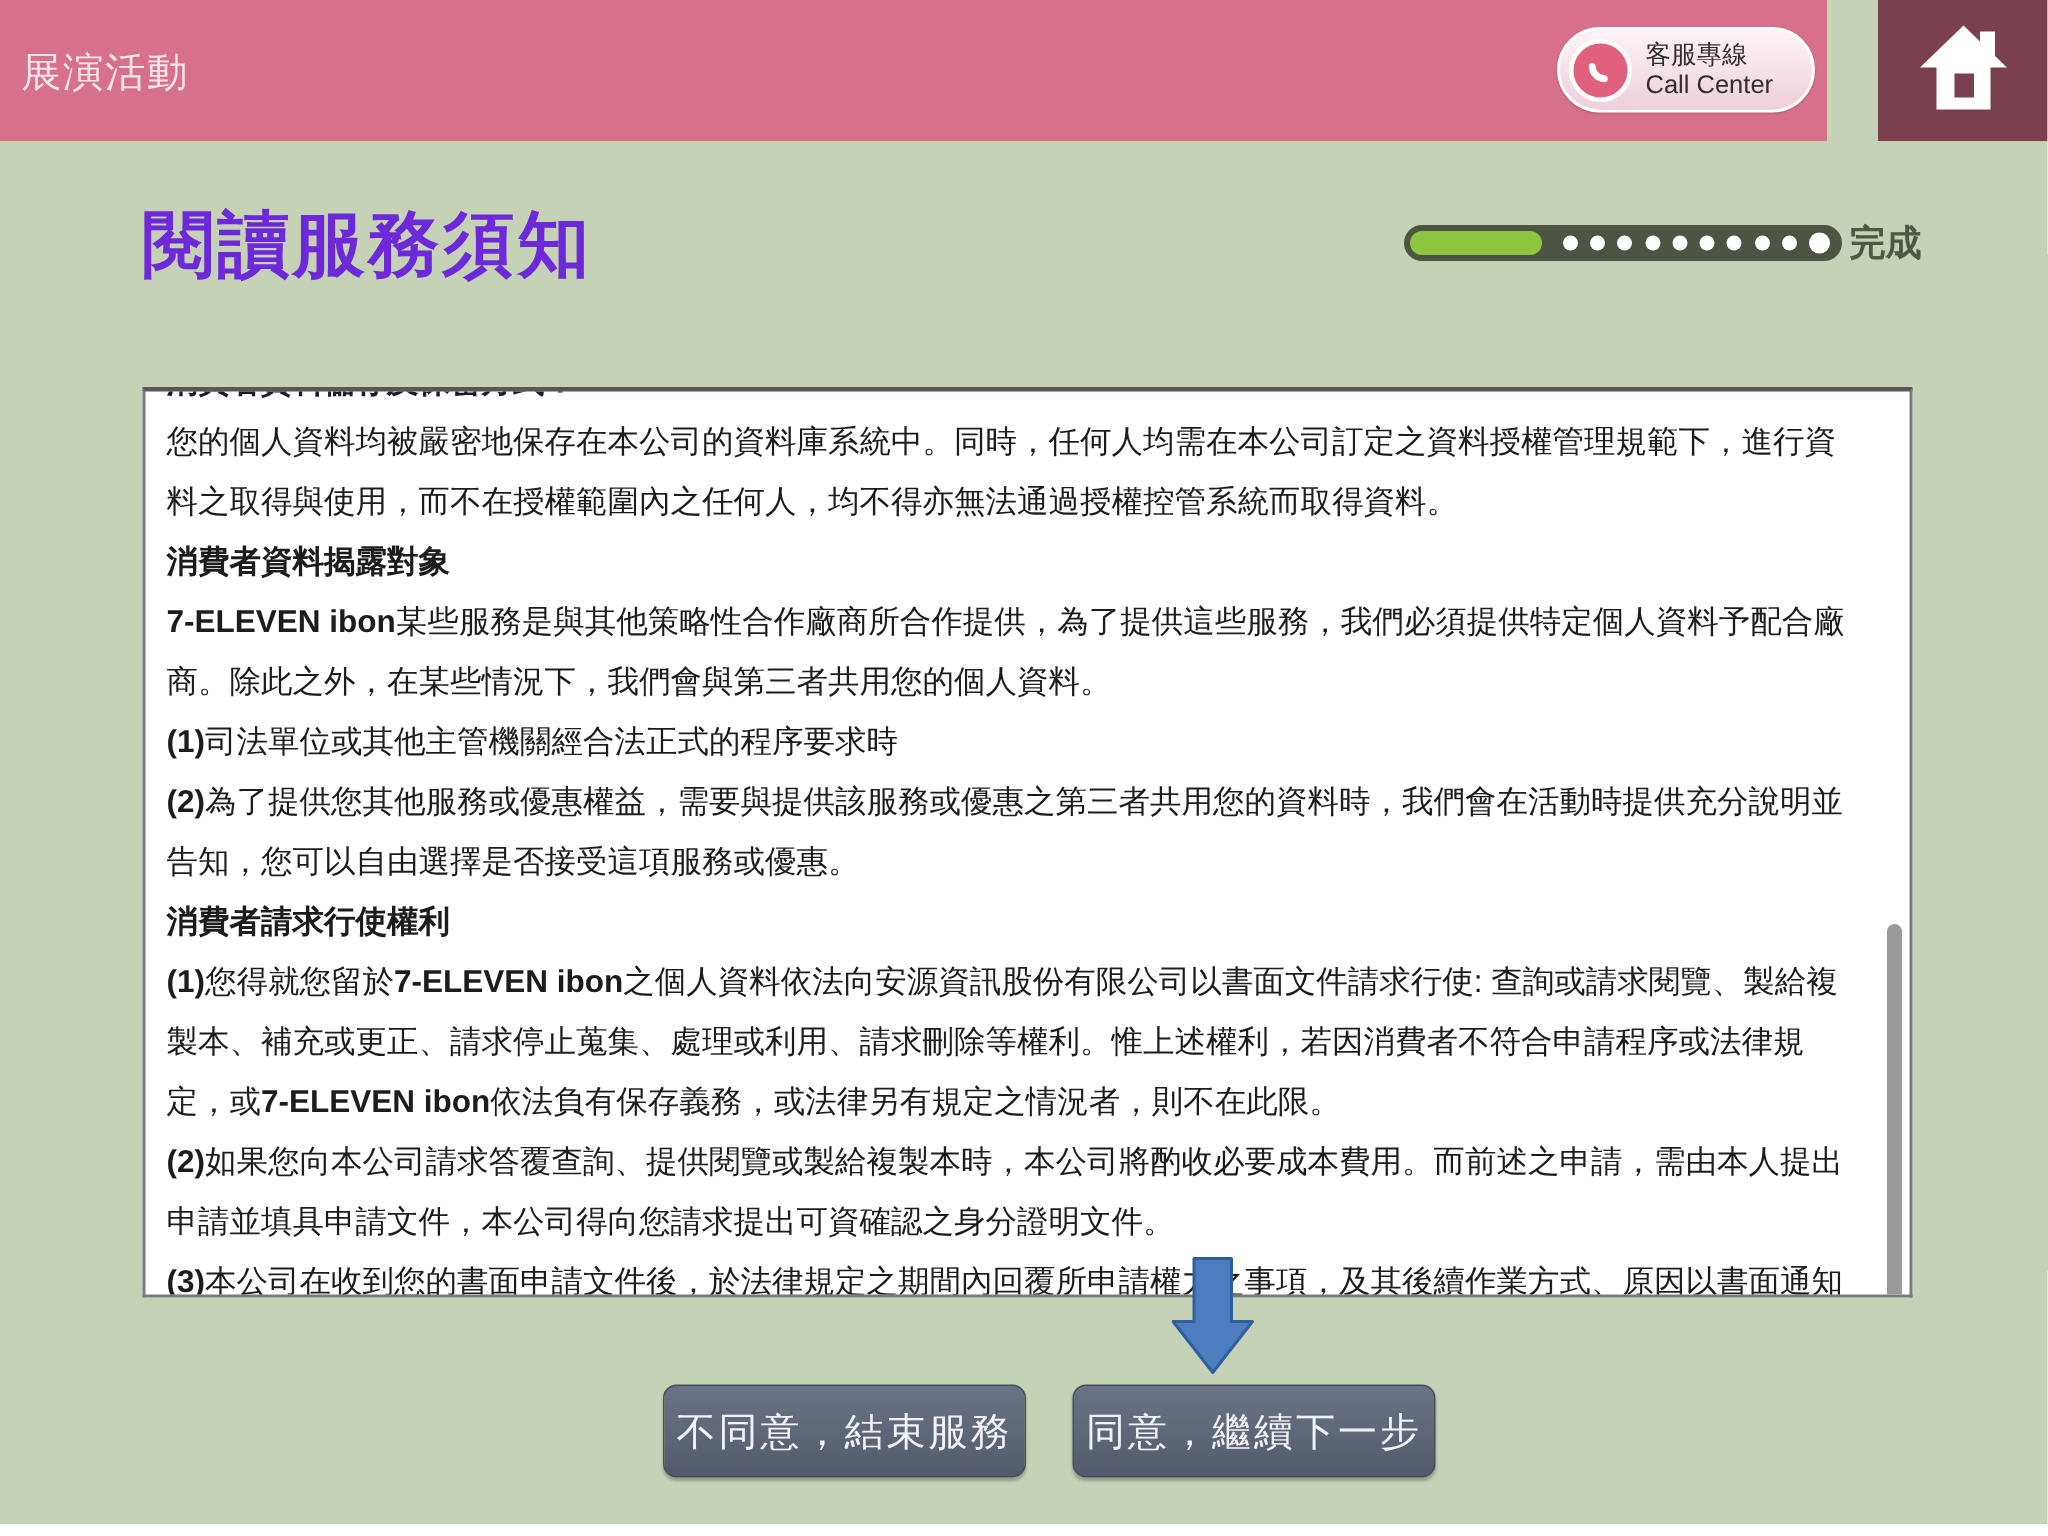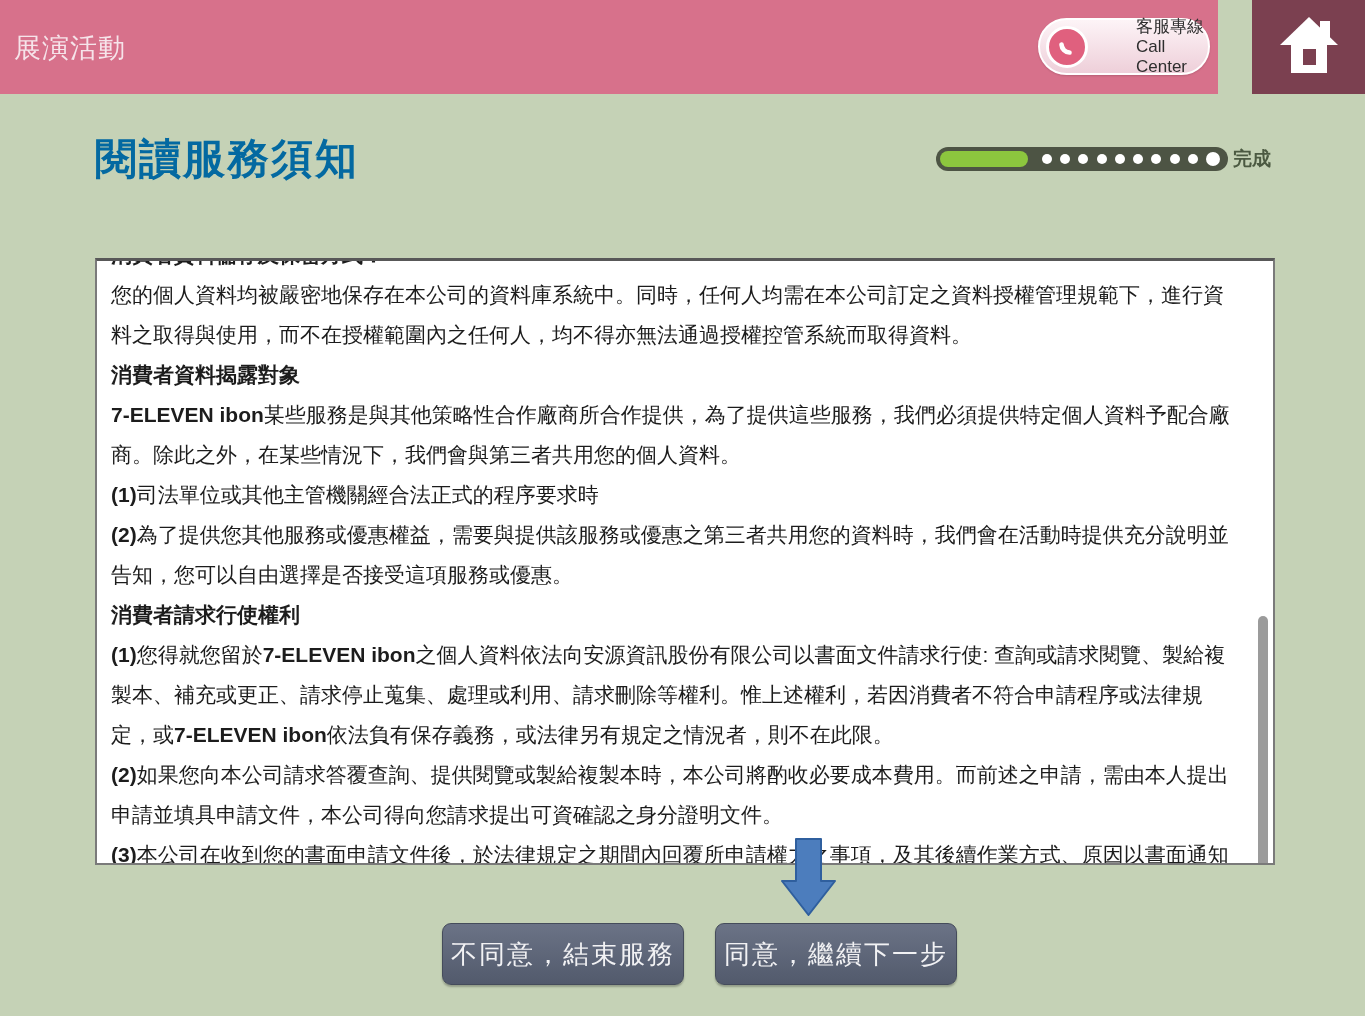--- a/index.html
+++ b/index.html
@@ -4,37 +4,37 @@
 <style>
   * { margin:0; padding:0; box-sizing:border-box; }
   html,body { width:1365px; height:1024px; overflow:hidden; }
   body { font-family:"Liberation Sans","DejaVu Sans",sans-serif; background:#c5d2b6; position:relative; }
 
   
   .header { position:absolute; left:0; top:0; width:1218px; height:94px; background:#d7718b; }
   .header-title { position:absolute; left:14px; top:30px; font-size:27px; color:#f6e4ea; letter-spacing:1px; }
   .call-center { position:absolute; left:1038px; top:18px; width:172px; height:57px;
     background:linear-gradient(#fdf4f7,#eecfd9); border:2px solid #ffffff; border-radius:29px;
-    display:flex; align-items:center; cursor:pointer; box-shadow:0 1px 2px rgba(0,0,0,.15);gap:39px; }
+    display:flex; align-items:center; cursor:pointer; box-shadow:0 1px 2px rgba(0,0,0,.15); }
   .phone-circle { width:42px; height:42px; border-radius:50%; background:#e0607e; border:3px solid #ffffff;
     margin-left:6px; display:flex; align-items:center; justify-content:center; flex:0 0 auto; }
   .call-text { margin-left:9px; color:#2e2e2e; font-size:17px; line-height:20px; }
   .home-btn { position:absolute; left:1252px; top:0; width:113px; height:94px; background:#7b4050;
     display:flex; align-items:center; justify-content:center; cursor:pointer; }
 
   
-  .page-title { position:absolute; left:95px; top:131px; font-size:42px; font-weight:bold; color:#0369a1; letter-spacing:2px; }
+  .page-title { position:absolute; left:95px; top:131px; font-size:48px; font-weight:bold; color:#6d28d9; letter-spacing:2px; }
   .progress-wrap { position:absolute; left:936px; top:146px; display:flex; align-items:center; }
   .progress-track { position:relative; width:292px; height:24px; background:#4d5444; border-radius:12px; }
   .progress-fill { position:absolute; left:4px; top:4px; height:16px; background:#8cc63e; border-radius:8px; }
   .progress-dots { position:absolute; left:106px; right:8px; top:0; bottom:0;
     display:flex; align-items:center; justify-content:space-between; }
   .dot { width:10px; height:10px; border-radius:50%; background:#ffffff; }
   .dot:last-child { width:14px; height:14px; }
-  .progress-label { margin-left:5px; font-size:19px; font-weight:600; color:#4c5a42; }
+  .progress-label { margin-left:5px; font-size:24px; font-weight:600; color:#4c5a42; }
 
   
   .terms-panel { position:absolute; left:95px; top:258px; width:1180px; height:607px;
     background:#ffffff; border:2px solid #7a7a7a; border-top:3px solid #585858; overflow:hidden; }
   .terms-inner { position:absolute; left:14px; top:-26px; width:1130px;
     font-size:21px; line-height:40px; color:#1c1c1c; }
   .terms-inner .b { font-weight:bold;margin-top:25px; }
   .scroll-thumb { position:absolute; right:5px; top:355px; width:10px; height:270px;
     background:#9b9b9b; border-radius:5px; cursor:grab; }
 

